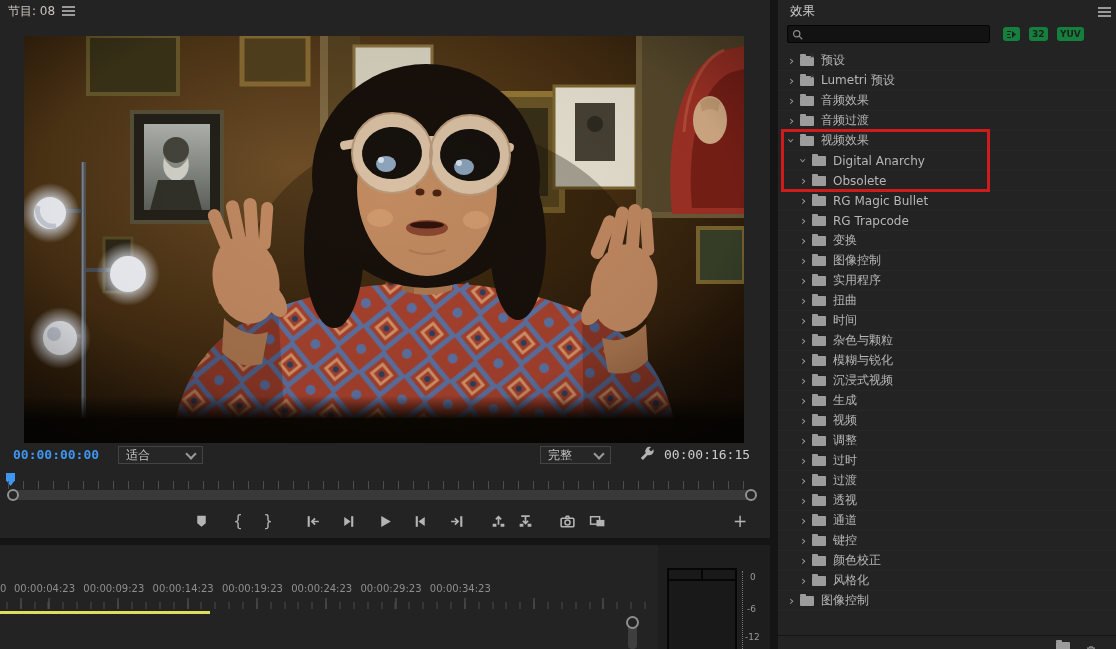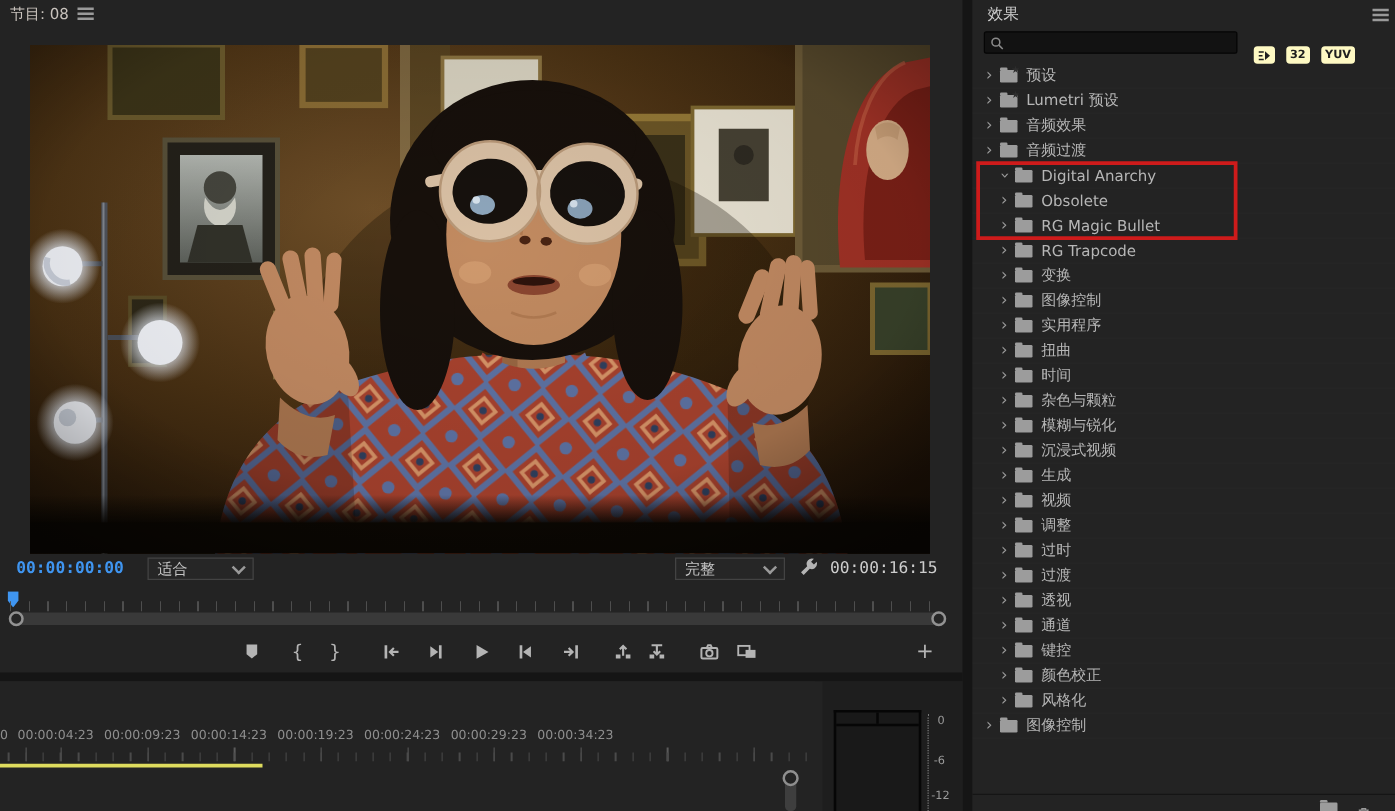--- a/index.html
+++ b/index.html
@@ -12,21 +12,21 @@
   .hamb i{display:block;width:13px;height:2px;background:#9a9a9a;box-shadow:0 4px 0 #9a9a9a,0 8px 0 #9a9a9a;}
   .pm .hamb{left:62px;top:6px;}
   .pm-video{position:absolute;left:24px;top:36px;width:720px;height:407px;background:#000;}
   .pm-video svg{display:block;width:100%;height:100%;}
   .tc{font-family:"DejaVu Sans Mono","Liberation Mono",monospace;font-size:13px;font-weight:bold;}
   .tc.blue{position:absolute;left:13px;top:447px;color:#3f95f0;}
   .tc.dur{position:absolute;left:664px;top:447px;color:#cdcdcd;font-weight:normal;}
   .sel{position:absolute;top:446px;height:18px;border:1px solid #434343;background:#262626;font-size:12px;
        color:#c4c4c4;display:flex;align-items:center;padding:0 7px;box-sizing:border-box;cursor:pointer;}
   .sel-fit{left:118px;width:85px;}
-  .sel-res{left:540px;width:88px;font-family:Liberation Mono, monospace;}
+  .sel-res{left:540px;width:71px;font-family:Liberation Mono, monospace;}
   .dd{margin-left:auto;width:6px;height:6px;border-right:2px solid #9a9a9a;border-bottom:2px solid #9a9a9a;
       transform:rotate(45deg);margin-top:-3px;}
   .wrench{position:absolute;left:637px;top:446px;width:19px;height:19px;cursor:pointer;}
   .pm-scrub{position:absolute;left:0;top:470px;width:770px;height:35px;}
   .playhead{position:absolute;left:6px;top:3px;width:9px;height:13px;background:#3f95f0;
             clip-path:polygon(0 0,100% 0,100% 55%,50% 100%,0 55%);cursor:ew-resize;}
   .ruler-ticks{position:absolute;left:8px;top:11px;width:748px;height:8px;
        background:repeating-linear-gradient(90deg,#4e4e4e 0 1px,transparent 1px 15px);}
   .scrollbar{position:absolute;left:9px;top:20px;width:746px;height:10px;background:#393939;border-radius:5px;}
   .knob{position:absolute;top:-1px;width:12px;height:12px;border:2px solid #929292;border-radius:50%;
@@ -63,23 +63,23 @@
   .m-lbl{position:absolute;font-size:9px;color:#9a9a9a;}
   .m-l0{left:92px;top:27px;}.m-l6{left:89px;top:59px;}.m-l12{left:87px;top:87px;}
   
   .fx{position:absolute;left:778px;top:0;width:338px;height:649px;background:#232323;}
   .fx-title{position:absolute;left:12px;top:3px;font-size:12.5px;color:#cccccc;}
   .fx .hamb{left:320px;top:7px;}
   .search{position:absolute;left:9px;top:25px;width:203px;height:18px;background:#121212;border:1px solid #050505;
           border-radius:2px;display:flex;align-items:center;padding:0 4px;box-sizing:border-box;}
   .search svg{width:11px;height:11px;margin-right:4px;flex:none;}
   .search input{flex:1;min-width:0;background:none;border:none;outline:none;color:#c8c8c8;font-size:11px;font-family:inherit;}
-  .badge{position:absolute;top:27px;height:14px;background:#fef9c3;border-radius:3px;color:#1f1f1f;
+  .badge{position:absolute;top:27px;height:14px;background:#15803d;border-radius:3px;color:#1f1f1f;
          font-size:9px;font-weight:bold;display:flex;align-items:center;justify-content:center;
-         padding:0 3px;box-sizing:border-box;cursor:pointer;margin-top:10px;}
+         padding:0 3px;box-sizing:border-box;cursor:pointer;}
   .badge.accel{left:225px;width:17px;}
   .badge.b32{left:251px;min-width:13px;}
   .badge.yuv{left:279px;min-width:17px;}
   .fx-tree{position:absolute;left:0;top:51px;width:338px;height:581px;overflow:hidden;}
   .fx-row{height:20px;display:flex;align-items:center;border-bottom:1px solid #272727;box-sizing:border-box;
           font-size:12px;color:#b6b6b6;cursor:pointer;white-space:nowrap;}
   .lvl1{padding-left:7px;}.lvl2{padding-left:19px;}.lvl3{padding-left:48px;}
   .fx-row.selected{background:#4a4a4a;border-bottom-color:#4a4a4a;color:#cfcfcf;}
   .chev{width:13px;flex:none;color:#9a9a9a;font-size:13px;line-height:1;display:inline-flex;justify-content:center;}
   .chev.open{transform:rotate(90deg);}
@@ -423,20 +423,25 @@
         <div class="fx-row lvl1">
           <span class="chev">›</span>
           <span class="ico folder"></span>
           <span>音频效果</span>
         </div>
         <div class="fx-row lvl1">
           <span class="chev">›</span>
           <span class="ico folder"></span>
           <span>音频过渡</span>
         </div>
+        <div class="fx-row lvl1">
+          <span class="chev open">›</span>
+          <span class="ico folder"></span>
+          <span>视频效果</span>
+        </div>
         <div class="fx-row lvl2">
           <span class="chev open">›</span>
           <span class="ico folder"></span>
           <span>Digital Anarchy</span>
         </div>
         <div class="fx-row lvl2">
           <span class="chev">›</span>
           <span class="ico folder"></span>
           <span>Obsolete</span>
         </div>

